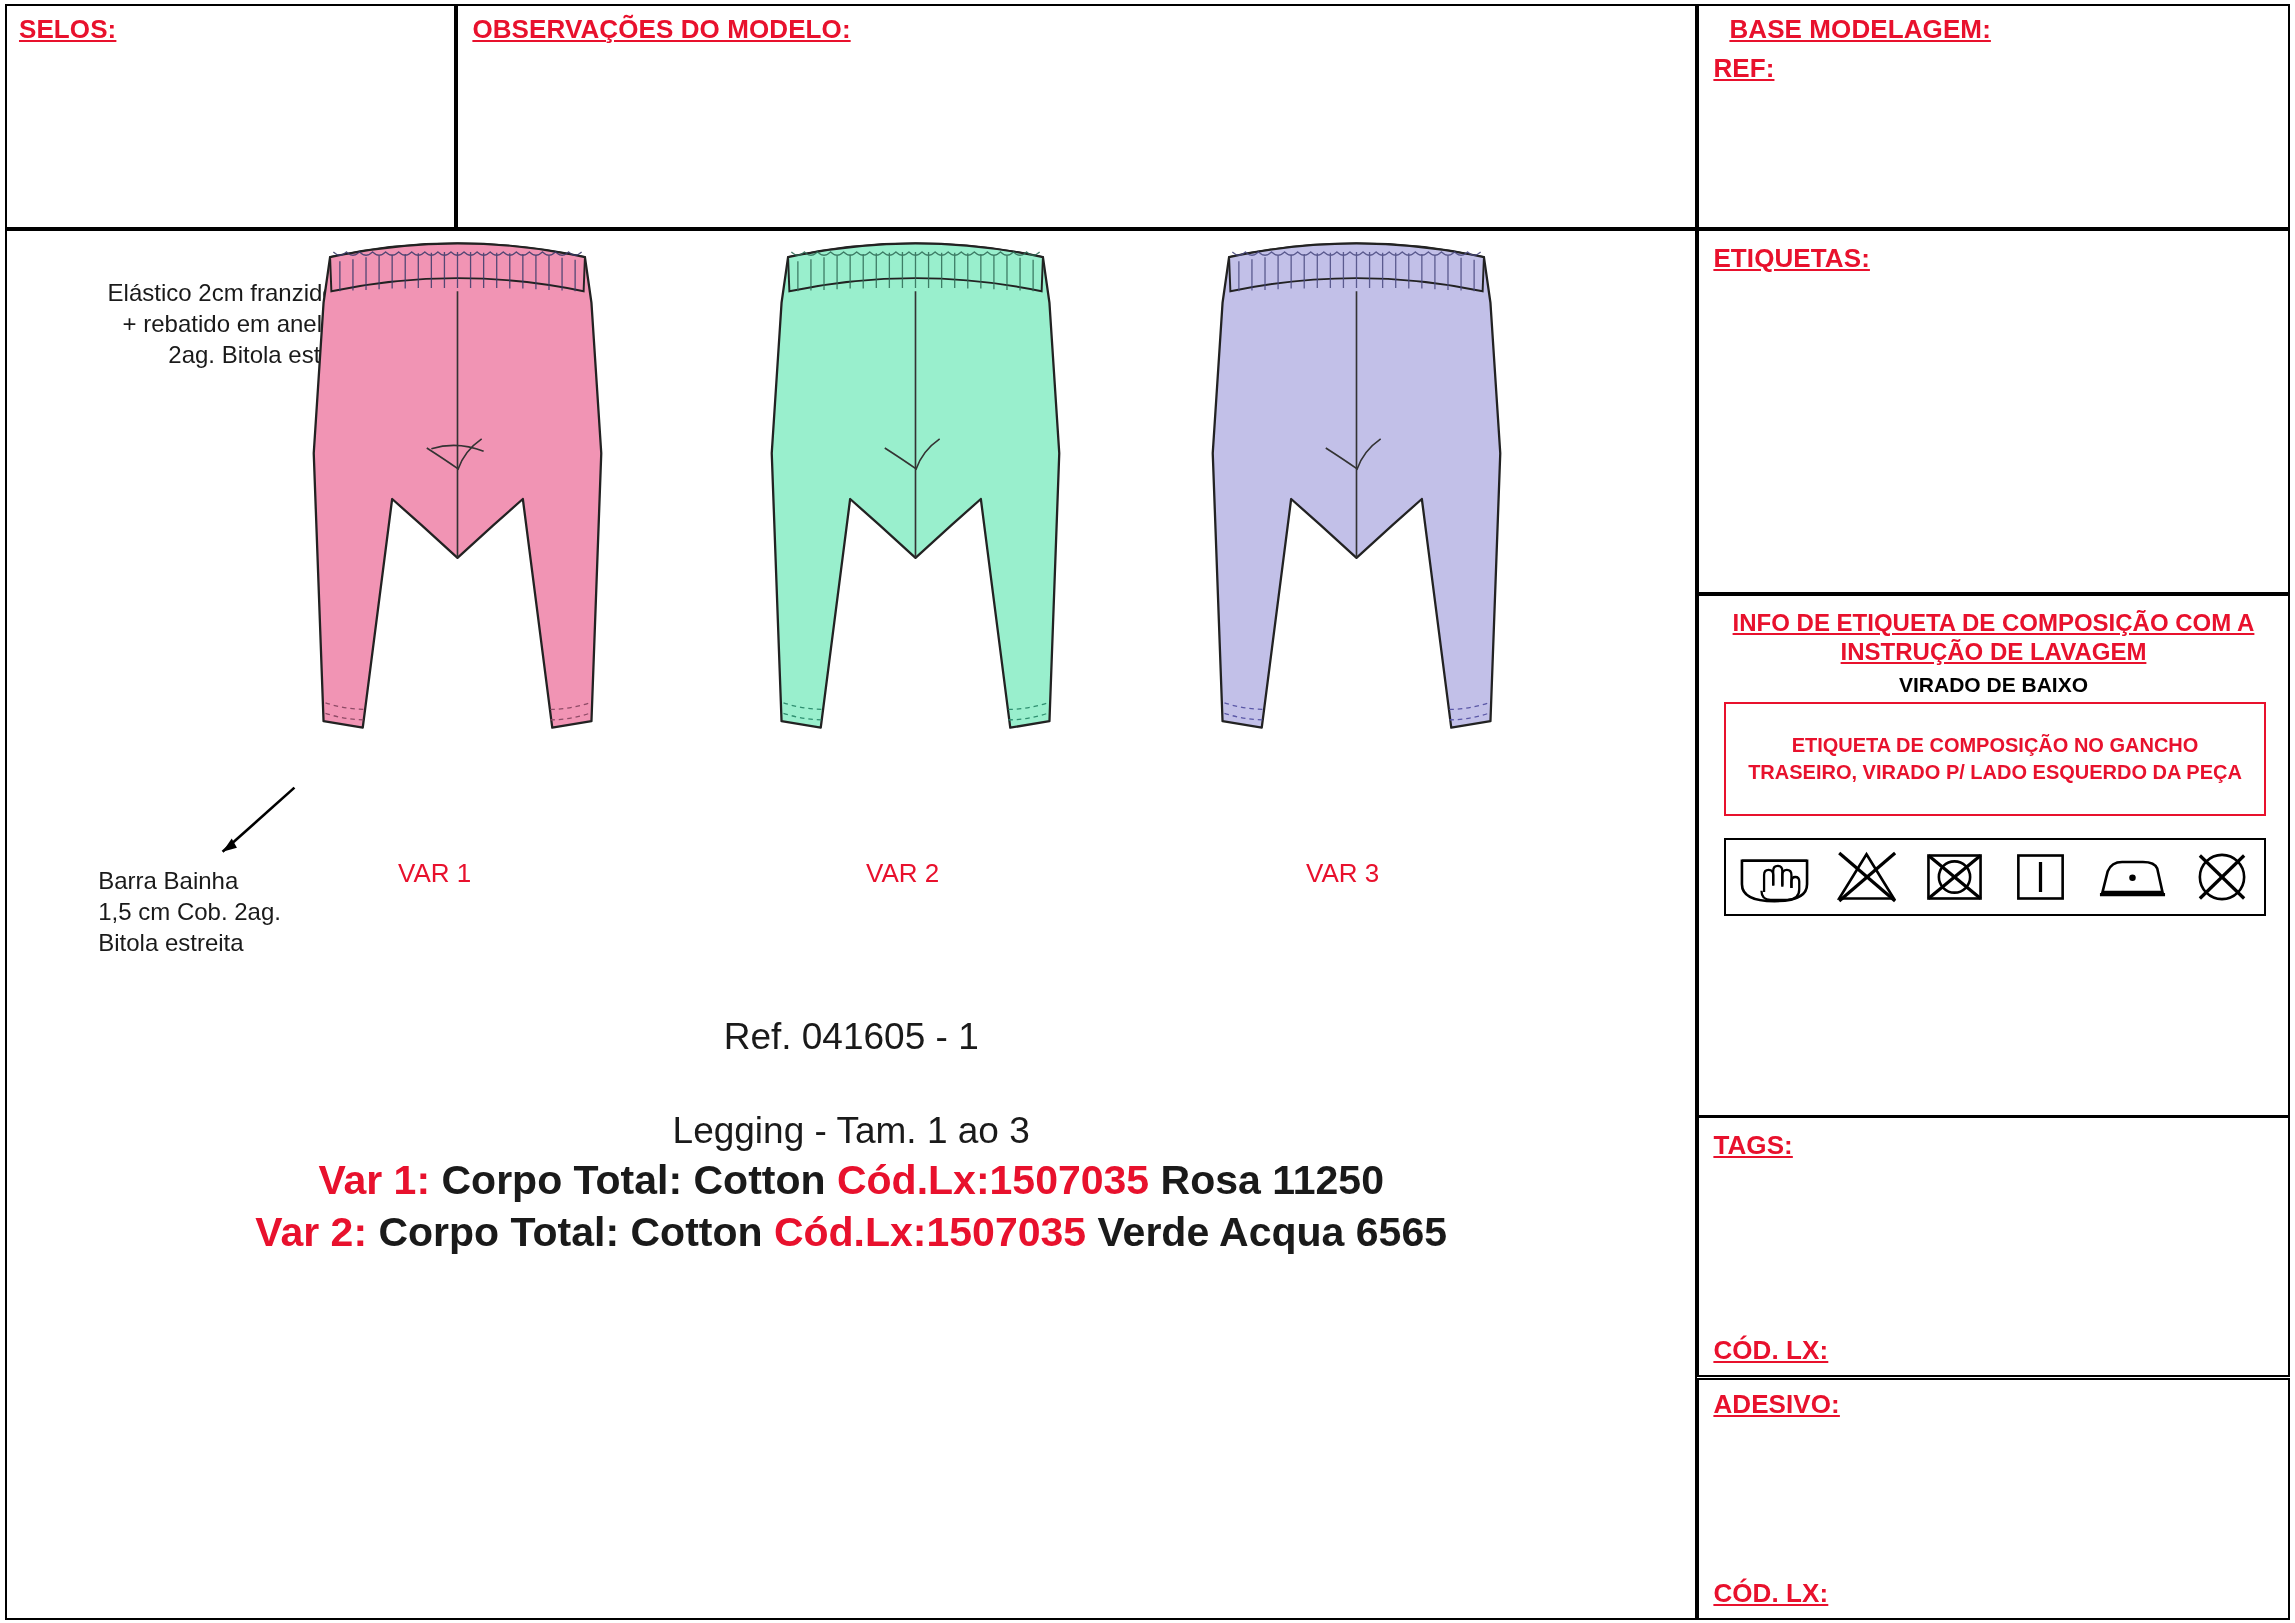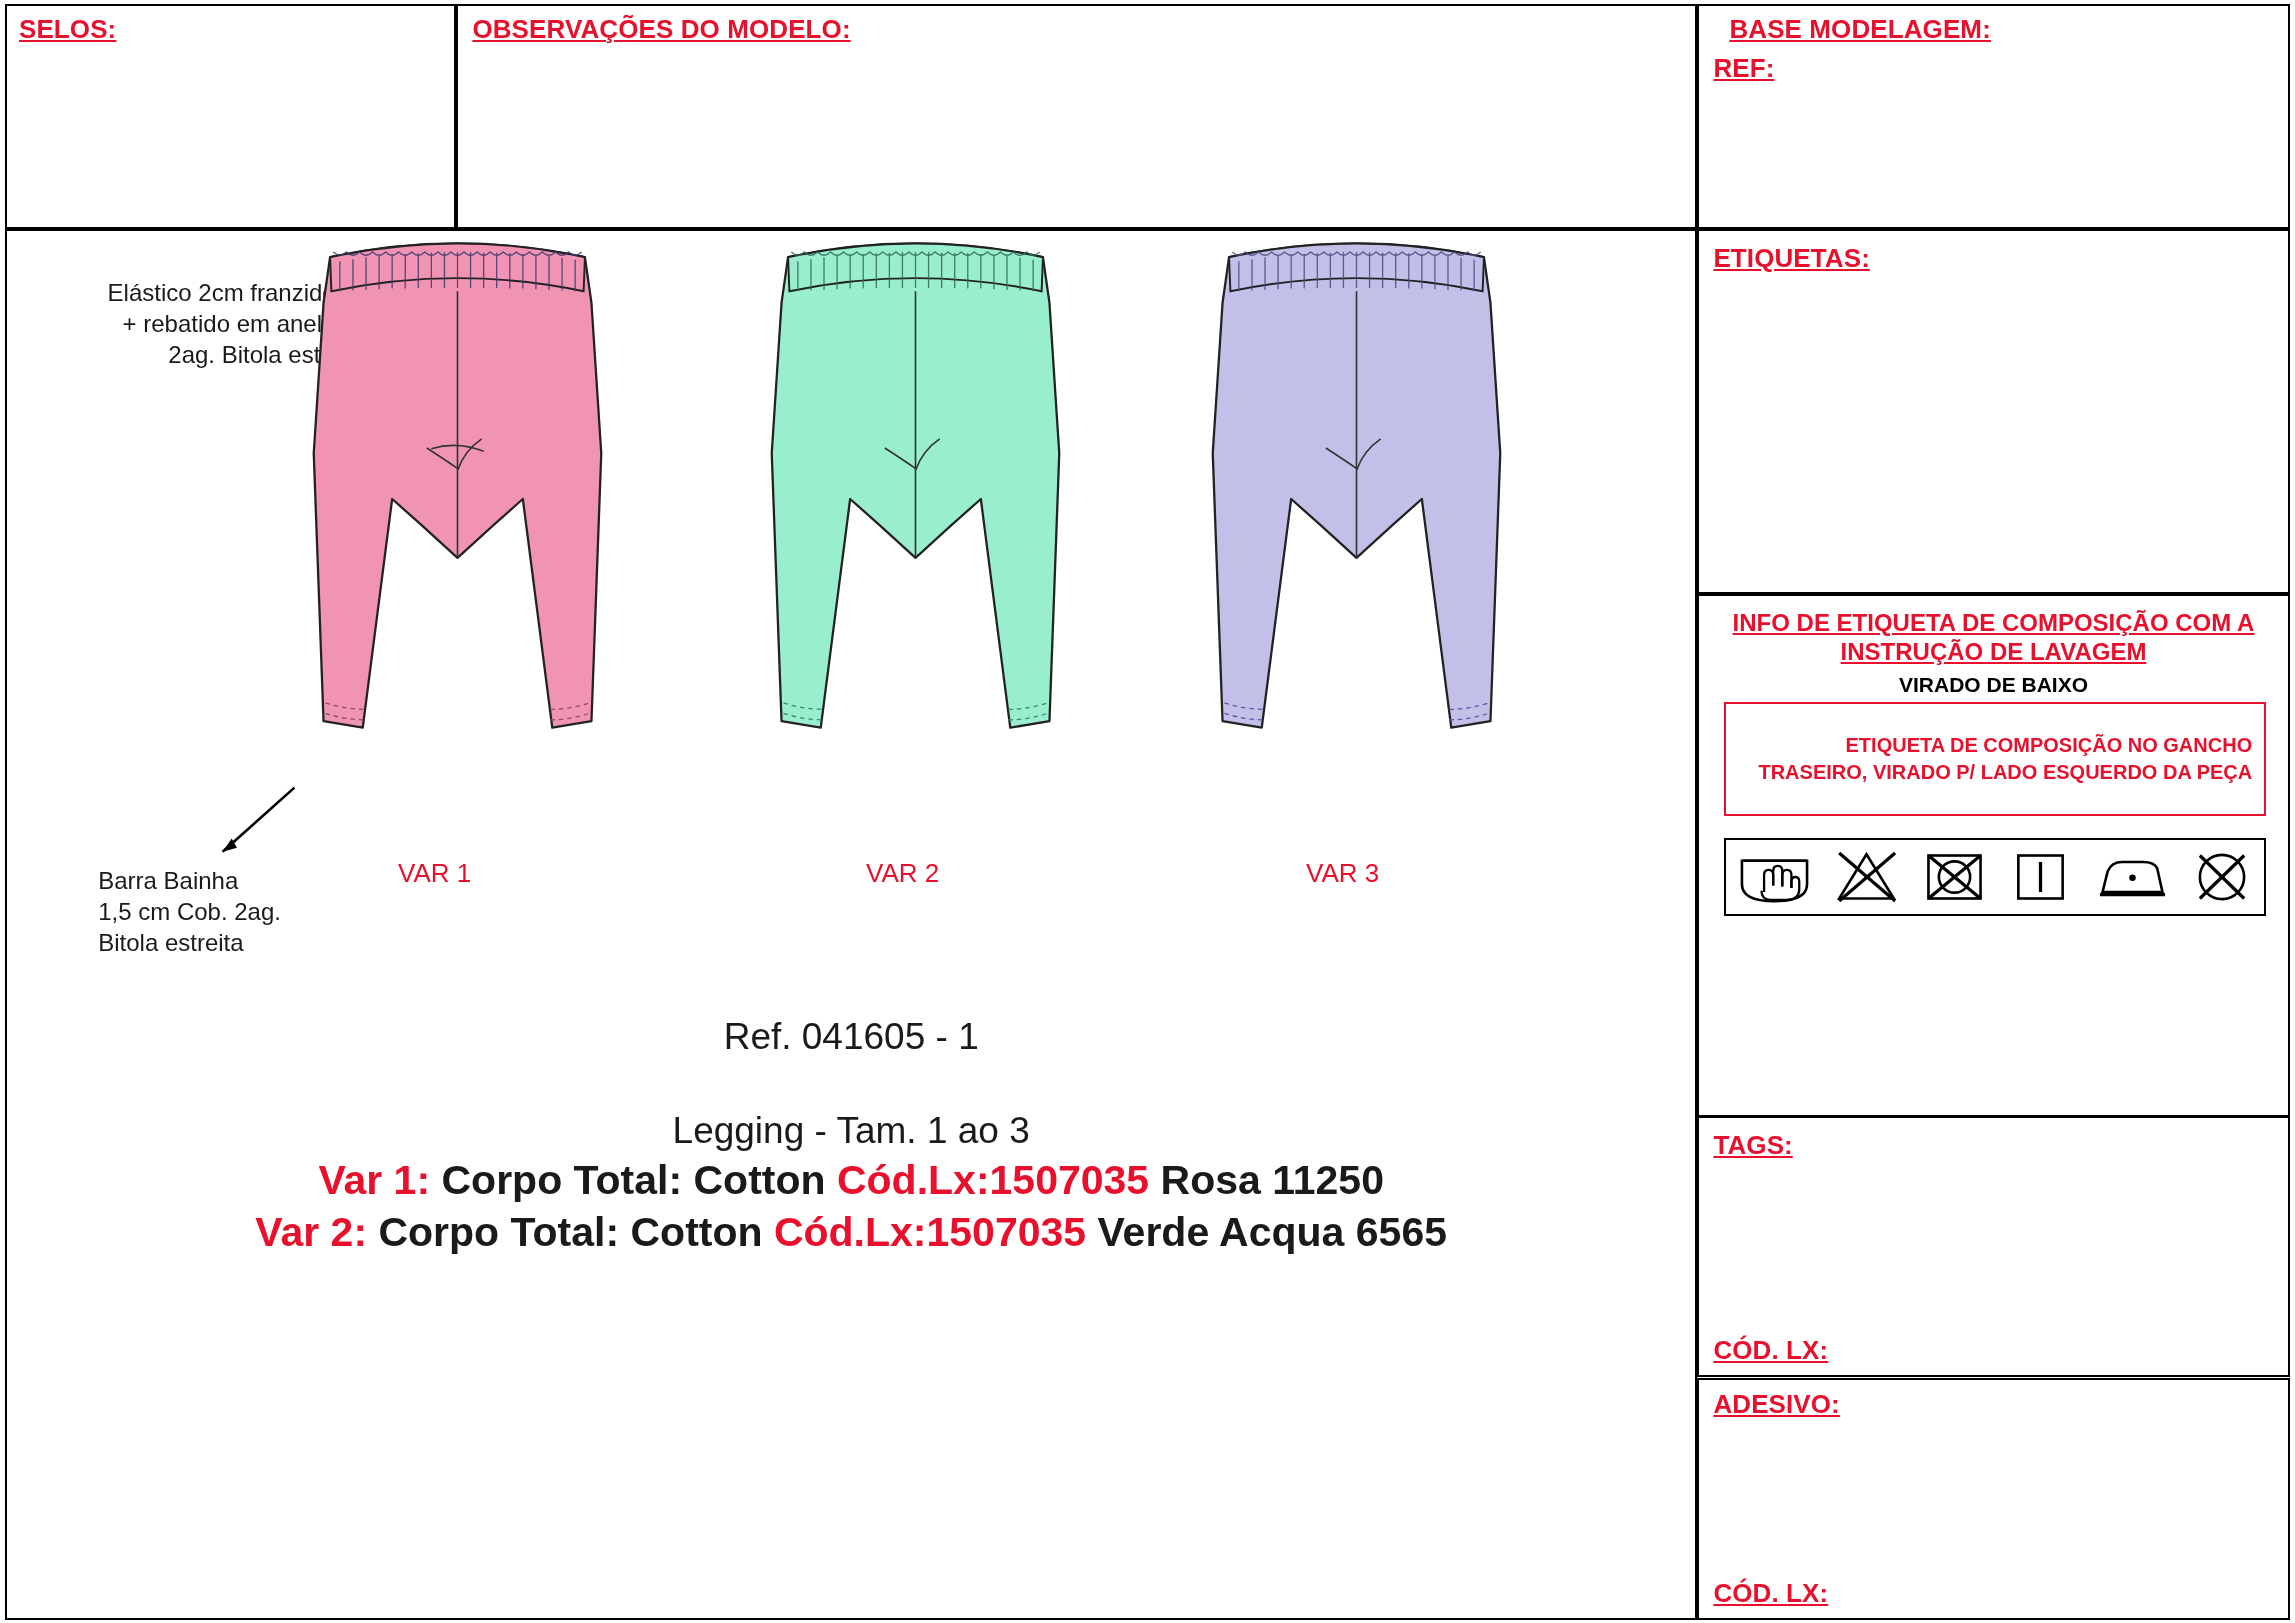--- a/index.html
+++ b/index.html
@@ -54,21 +54,21 @@
     text-decoration: underline; font-size: 24px; line-height: 29px;
   }
   #parte-baixo {
     position: absolute; left: 0; top: 77px; width: 100%;
     text-align: center; color: #000; font-weight: bold; font-size: 21px;
   }
   #comp-note {
     position: absolute; left: 25px; top: 106px; width: 542px; height: 114px;
     border: 2px solid #e8112d;
     color: #e8112d; font-weight: bold; font-size: 20px; line-height: 27px;
-    text-align: right;
+    text-align: center;
     display: flex; align-items: center; justify-content: center;
     padding: 0 11.8px;
   }
   #care-icons {
     position: absolute; left: 25px; top: 242px; width: 542px; height: 78px;
     border: 2px solid #000;
     display: flex; align-items: center; justify-content: space-around;
   }
   #care-icons svg { display: block; }
 

